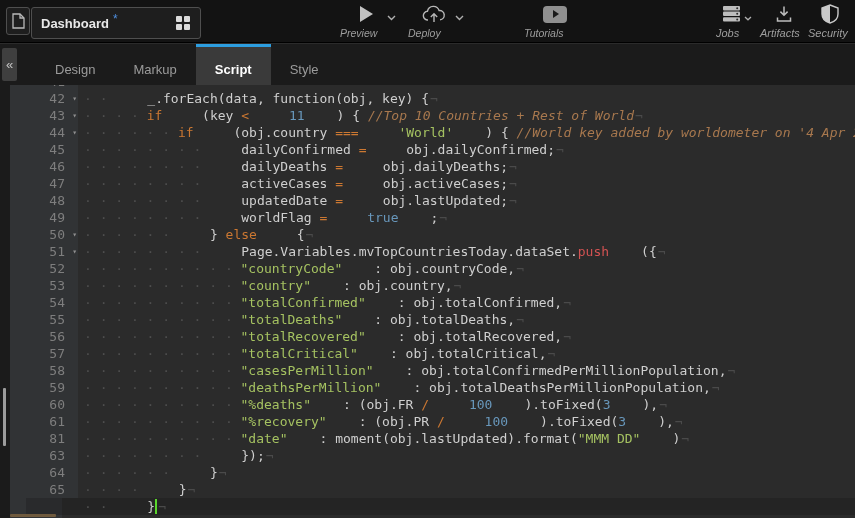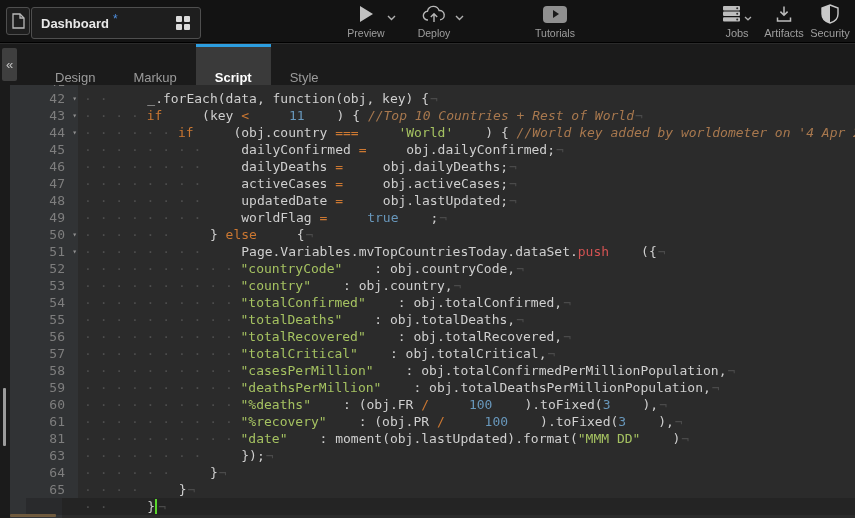--- a/index.html
+++ b/index.html
@@ -16,35 +16,35 @@
 
   
   .topbar{position:absolute; left:0; top:0; width:855px; height:43px; background:var(--bg-topbar); border-bottom:1px solid #000;}
   .file-btn{position:absolute; left:6px; top:7px; width:24px; height:28px; border:1px solid #4f4f4f; border-radius:3px; background:#1e1e1e; display:flex; align-items:center; justify-content:center; cursor:pointer;}
   .page-selector{position:absolute; left:31px; top:7px; width:170px; height:28px; border:1px solid #4f4f4f; border-radius:3px; background:#1e1e1e; display:flex; align-items:center; padding:15px 9px; cursor:pointer;}
   .page-name{color:#e8e8e8; font-size:13px; font-weight:bold;}
   .modified{color:var(--modified-star); font-size:12px; margin-left:4px; position:relative; top:-4px;}
   .grid-icon{margin-left:auto; width:15px; height:15px; display:grid; grid-template-columns:6px 6px; grid-template-rows:6px 6px; gap:2px;}
   .grid-icon i{background:#dcdcdc; border-radius:1px;}
 
-  .tb-action{position:absolute; top:3px; text-align:center; color:#9e9e9e; cursor:pointer;}
+  .tb-action{position:absolute; top:3px; color:#9e9e9e; cursor:pointer;font-style:italic;}
   .tb-action .ic{height:22px; display:flex; align-items:center; justify-content:center;}
   .tb-action .lbl{font-size:10.5px; margin-top:2px; white-space:nowrap;}
   .tb-action.small .lbl{font-size:11px;}
   .play-tri{width:0; height:0; border-left:13px solid #c2c2c2; border-top:8px solid transparent; border-bottom:8px solid transparent;}
   .chev{position:absolute; right:-4px; top:12px;}
   .tut-rect{width:24px; height:17px; background:#909090; border-radius:4px; display:flex; align-items:center; justify-content:center;}
   .tut-rect .tri{width:0; height:0; border-left:6px solid #1a1a1a; border-top:4px solid transparent; border-bottom:4px solid transparent; margin-left:2px;}
   svg.icon{display:block;}
 
   
   .tabbar{position:absolute; left:0; top:44px; width:855px; height:41px; background:var(--bg-tabbar);}
   .collapse-btn{position:absolute; left:2px; top:4px; width:15px; height:33px; background:#3f3f3f; border-radius:2px; color:#c4c4c4; font-size:13px; display:flex; align-items:center; justify-content:center; cursor:pointer;}
   .tabs{position:absolute; left:36px; top:0; height:41px; display:flex;}
-  .tab{height:54px; line-height:41px; padding:12px 19px; font-size:13px; color:#9b9b9b; cursor:pointer; border-top:3px solid transparent; line-height:38px;}
+  .tab{height:54px; line-height:41px; padding:4px 19px; font-size:13px; color:#9b9b9b; cursor:pointer; border-top:3px solid transparent; line-height:38px;}
   .tab.active{background:var(--tab-active-bg); color:#ffffff; font-weight:bold; border-top:3px solid var(--accent-blue);}
 
   
   .editor{position:absolute; left:0; top:85px; width:855px; height:433px; overflow:hidden; background:var(--bg-editor); font-family:"DejaVu Sans Mono", monospace; font-size:13px;}
   .col-strip{position:absolute; left:0; top:0; width:10px; height:433px; background:var(--bg-strip);}
   .vthumb{position:absolute; left:3px; top:303px; width:3px; height:58px; background:#9c9c9c; border-radius:1px; cursor:pointer;}
   .col-gutter{position:absolute; left:10px; top:0; width:52px; height:433px; background:var(--bg-gutter);}
   .lines{position:absolute; left:26px; top:-12px; right:0;}
   .code-line{display:flex; height:17px; line-height:17px; white-space:pre;}
   .code-line.current{background:rgba(0,0,0,0.16);}

